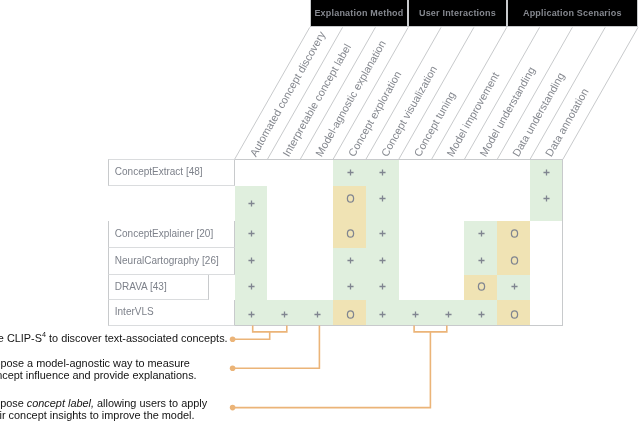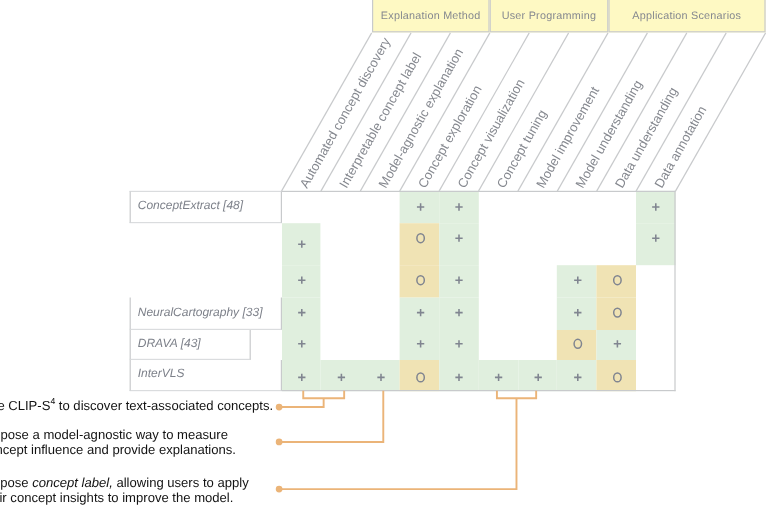--- a/index.html
+++ b/index.html
@@ -1,35 +1,35 @@
 <!DOCTYPE html>
 <html><head>
 <meta charset="utf-8">
 <style>
   html,body{margin:0;padding:0;}
   body{width:640px;height:421px;overflow:hidden;background:#ffffff;
        font-family:"Liberation Sans",sans-serif;color:#5a5f6a;}
   #root{position:relative;width:640px;height:421px;}
-  .gh{position:absolute;box-sizing:border-box;border:1px solid #c8cacc;background:#fef9c3;
+  .gh{position:absolute;box-sizing:border-box;border:1px solid #c8cacc;background:#000000;
       display:flex;align-items:center;justify-content:center;white-space:nowrap;
-      font-size:9px;font-weight:normal;color:#85888f;letter-spacing:.2px;}
+      font-size:9px;font-weight:bold;color:#85888f;letter-spacing:.2px;}
   svg.lay{position:absolute;left:0;top:0;width:640px;height:421px;pointer-events:none;}
   .rowlabel{position:absolute;box-sizing:border-box;display:flex;align-items:center;
-            font-size:10px;color:#7d818a;padding-left:5.4px;line-height:12.6px;white-space:pre;font-style:italic;}
+            font-size:10px;color:#7d818a;padding-left:5.4px;line-height:12.6px;white-space:pre;}
   .cell{position:absolute;box-sizing:border-box;}
   .note{position:absolute;font-size:10.9px;color:#131313;line-height:12.3px;white-space:nowrap;}
   .note i{font-style:italic;}
   .note sup{font-size:7.2px;vertical-align:super;}
 </style>
 </head>
 <body>
 
 <div id="root">
     <div class="gh" style="left: 309.7px; top: -1px; width: 98.49px; height: 28.4px;">Explanation Method</div>
-    <div class="gh" style="left: 408.19px; top: -1px; width: 98.49px; height: 28.4px;">User Programming</div>
+    <div class="gh" style="left: 408.19px; top: -1px; width: 98.49px; height: 28.4px;">User Interactions</div>
     <div class="gh" style="left: 506.68px; top: -1px; width: 131.32px; height: 28.4px;">Application Scenarios</div>
     <svg class="lay" viewBox="0 0 640 421">
       <line x1="234.6" y1="159.3" x2="309.7" y2="27.4" stroke="#c8cacc" stroke-width="1"></line>
       <line x1="267.43" y1="159.3" x2="342.53" y2="27.4" stroke="#c8cacc" stroke-width="1"></line>
       <line x1="300.26" y1="159.3" x2="375.36" y2="27.4" stroke="#c8cacc" stroke-width="1"></line>
       <line x1="333.09" y1="159.3" x2="408.18999999999994" y2="27.4" stroke="#c8cacc" stroke-width="1"></line>
       <line x1="365.91999999999996" y1="159.3" x2="441.02" y2="27.4" stroke="#c8cacc" stroke-width="1"></line>
       <line x1="398.75" y1="159.3" x2="473.85" y2="27.4" stroke="#c8cacc" stroke-width="1"></line>
       <line x1="431.58" y1="159.3" x2="506.67999999999995" y2="27.4" stroke="#c8cacc" stroke-width="1"></line>
       <line x1="464.40999999999997" y1="159.3" x2="539.51" y2="27.4" stroke="#c8cacc" stroke-width="1"></line>
@@ -61,31 +61,32 @@
     <div class="cell" style="left: 234.6px; top: 186.2px; width: 32.83px; height: 35.1px; background: rgb(224, 239, 222);"></div>
     <div class="cell" style="left: 267.43px; top: 186.2px; width: 32.83px; height: 35.1px;"></div>
     <div class="cell" style="left: 300.26px; top: 186.2px; width: 32.83px; height: 35.1px;"></div>
     <div class="cell" style="left: 333.09px; top: 186.2px; width: 32.83px; height: 35.1px; background: rgb(240, 227, 180);"></div>
     <div class="cell" style="left: 365.92px; top: 186.2px; width: 32.83px; height: 35.1px; background: rgb(224, 239, 222);"></div>
     <div class="cell" style="left: 398.75px; top: 186.2px; width: 32.83px; height: 35.1px;"></div>
     <div class="cell" style="left: 431.58px; top: 186.2px; width: 32.83px; height: 35.1px;"></div>
     <div class="cell" style="left: 464.41px; top: 186.2px; width: 32.83px; height: 35.1px;"></div>
     <div class="cell" style="left: 497.24px; top: 186.2px; width: 32.83px; height: 35.1px;"></div>
     <div class="cell" style="left: 530.07px; top: 186.2px; width: 32.83px; height: 35.1px; background: rgb(224, 239, 222);"></div>
+    <div class="rowlabel" style="left: 108.4px; top: 221.3px; width: 126.2px; height: 26.9px; border-left: 1px solid rgb(200, 202, 204); border-right: 1px solid rgb(200, 202, 204); border-bottom: 1px solid rgb(218, 220, 222);">ConceptExplainer [20]</div>
     <div class="cell" style="left: 234.6px; top: 221.3px; width: 32.83px; height: 26.9px; background: rgb(224, 239, 222);"></div>
     <div class="cell" style="left: 267.43px; top: 221.3px; width: 32.83px; height: 26.9px;"></div>
     <div class="cell" style="left: 300.26px; top: 221.3px; width: 32.83px; height: 26.9px;"></div>
     <div class="cell" style="left: 333.09px; top: 221.3px; width: 32.83px; height: 26.9px; background: rgb(240, 227, 180);"></div>
     <div class="cell" style="left: 365.92px; top: 221.3px; width: 32.83px; height: 26.9px; background: rgb(224, 239, 222);"></div>
     <div class="cell" style="left: 398.75px; top: 221.3px; width: 32.83px; height: 26.9px;"></div>
     <div class="cell" style="left: 431.58px; top: 221.3px; width: 32.83px; height: 26.9px;"></div>
     <div class="cell" style="left: 464.41px; top: 221.3px; width: 32.83px; height: 26.9px; background: rgb(224, 239, 222);"></div>
     <div class="cell" style="left: 497.24px; top: 221.3px; width: 32.83px; height: 26.9px; background: rgb(240, 227, 180);"></div>
     <div class="cell" style="left: 530.07px; top: 221.3px; width: 32.83px; height: 26.9px;"></div>
-    <div class="rowlabel" style="left: 108.4px; top: 248.2px; width: 126.2px; height: 26.7px; border-left: 1px solid rgb(200, 202, 204); border-right: 1px solid rgb(200, 202, 204); border-bottom: 1px solid rgb(218, 220, 222);">NeuralCartography [33]</div>
+    <div class="rowlabel" style="left: 108.4px; top: 248.2px; width: 126.2px; height: 26.7px; border-left: 1px solid rgb(200, 202, 204); border-right: 1px solid rgb(200, 202, 204); border-bottom: 1px solid rgb(218, 220, 222);">NeuralCartography [26]</div>
     <div class="cell" style="left: 234.6px; top: 248.2px; width: 32.83px; height: 26.7px; background: rgb(224, 239, 222);"></div>
     <div class="cell" style="left: 267.43px; top: 248.2px; width: 32.83px; height: 26.7px;"></div>
     <div class="cell" style="left: 300.26px; top: 248.2px; width: 32.83px; height: 26.7px;"></div>
     <div class="cell" style="left: 333.09px; top: 248.2px; width: 32.83px; height: 26.7px; background: rgb(224, 239, 222);"></div>
     <div class="cell" style="left: 365.92px; top: 248.2px; width: 32.83px; height: 26.7px; background: rgb(224, 239, 222);"></div>
     <div class="cell" style="left: 398.75px; top: 248.2px; width: 32.83px; height: 26.7px;"></div>
     <div class="cell" style="left: 431.58px; top: 248.2px; width: 32.83px; height: 26.7px;"></div>
     <div class="cell" style="left: 464.41px; top: 248.2px; width: 32.83px; height: 26.7px; background: rgb(224, 239, 222);"></div>
     <div class="cell" style="left: 497.24px; top: 248.2px; width: 32.83px; height: 26.7px; background: rgb(240, 227, 180);"></div>
     <div class="cell" style="left: 530.07px; top: 248.2px; width: 32.83px; height: 26.7px;"></div>

